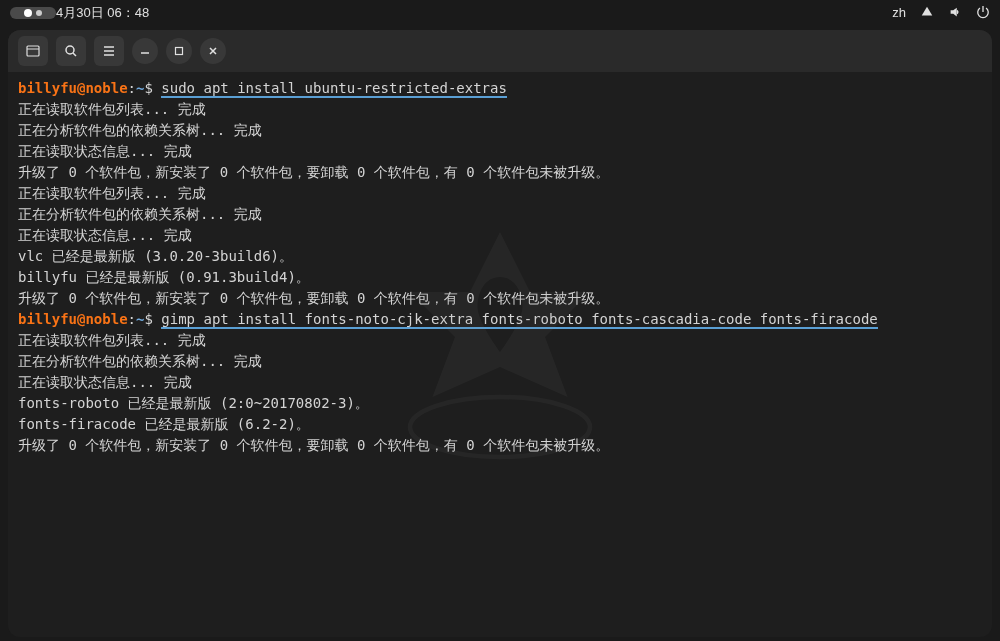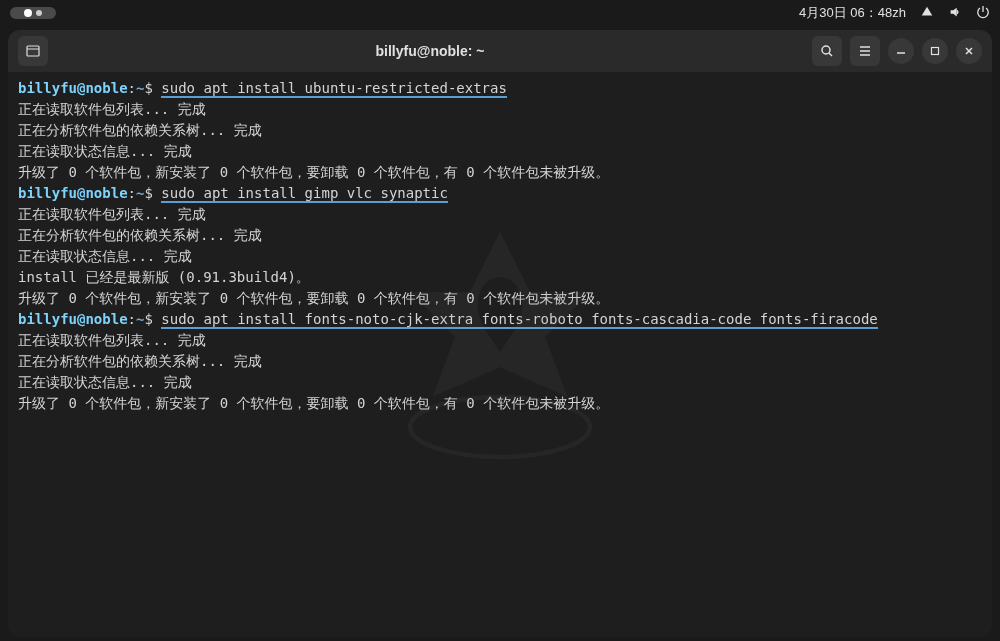--- a/index.html
+++ b/index.html
@@ -45,21 +45,21 @@
     
     .dot {
       width: 6px;
       height: 6px;
       border-radius: 50%;
       background: #ccc;
     }
     
     .top-panel-center {
       flex: 1;
-      text-align: right;
+      text-align: left;
     }
     
     .top-panel-right {
       display: flex;
       align-items: flex-start;
       gap: 14px;
     }
     
     .top-panel-right svg {
       width: 14px;
@@ -149,21 +149,21 @@
       color: #d4d4d4;
       overflow: hidden;
       position: relative;
     }
     
     .terminal-line {
       white-space: pre;
     }
     
     .prompt-user {
-      color: #7dd3fc;
+      color: #f97316;
       font-weight: bold;
     }
     
     .prompt-colon {
       color: #d4d4d4;
     }
     
     .prompt-path {
       color: #6fa8dc;
       font-weight: bold;
@@ -228,21 +228,20 @@
 <div class="terminal-window">
   <div class="window-titlebar">
     <div class="titlebar-left">
       <div class="titlebar-btn">
         <svg viewBox="0 0 16 16">
             <rect x="2" y="3" width="12" height="10" rx="1" fill="none" stroke="#e0e0e0" stroke-width="1.2"></rect>
             <path d="M2 6h12" stroke="#e0e0e0" stroke-width="1.2"></path>
           </svg>
       </div>
     </div>
-    <div class="titlebar-title">billyfu@noble: ~</div>
     <div class="titlebar-right">
       <div class="titlebar-btn">
         <svg viewBox="0 0 16 16">
             <circle cx="7" cy="7" r="4" fill="none" stroke="#e0e0e0" stroke-width="1.5"></circle>
             <path d="M10 10l3 3" stroke="#e0e0e0" stroke-width="1.5"></path>
           </svg>
       </div>
       <div class="titlebar-btn">
         <svg viewBox="0 0 16 16">
             <path d="M3 4h10M3 8h10M3 12h10" stroke="#e0e0e0" stroke-width="1.5"></path>
@@ -272,25 +271,27 @@
         <path d="M100 20 L120 60 L160 60 L130 90 L145 130 L100 110 L55 130 L70 90 L40 60 L80 60 Z M100 50 C90 50 85 60 85 70 C85 80 100 100 100 100 C100 100 115 80 115 70 C115 60 110 50 100 50 Z"></path>
         <ellipse cx="100" cy="150" rx="60" ry="20" fill="none" stroke="#888" stroke-width="3"></ellipse>
       </svg>
     </div>
 
     <div class="terminal-line"><span class="prompt-user">billyfu@noble</span><span class="prompt-colon">:</span><span class="prompt-path">~</span><span class="prompt-dollar">$ </span><span class="cmd-highlighted">sudo apt install ubuntu-restricted-extras</span></div>
     <div class="terminal-line">正在读取软件包列表... 完成</div>
     <div class="terminal-line">正在分析软件包的依赖关系树... 完成</div>
     <div class="terminal-line">正在读取状态信息... 完成</div>
     <div class="terminal-line">升级了 0 个软件包，新安装了 0 个软件包，要卸载 0 个软件包，有 0 个软件包未被升级。</div>
-    <div class="terminal-line"><span class="prompt-user">billyfu@noble</span><span class="prompt-colon">:</span><span class="prompt-path">~</span><span class="prompt-dollar">$ </span><span class="cmd-highlighted">sudo apt install gimp vlc synaptic</span></div>
     <div class="terminal-line">正在读取软件包列表... 完成</div>
     <div class="terminal-line">正在分析软件包的依赖关系树... 完成</div>
     <div class="terminal-line">正在读取状态信息... 完成</div>
-    <div class="terminal-line">install 已经是最新版 (0.91.3build4)。</div>
+    <div class="terminal-line">vlc 已经是最新版 (3.0.20-3build6)。</div>
+    <div class="terminal-line">billyfu 已经是最新版 (0.91.3build4)。</div>
     <div class="terminal-line">升级了 0 个软件包，新安装了 0 个软件包，要卸载 0 个软件包，有 0 个软件包未被升级。</div>
-    <div class="terminal-line"><span class="prompt-user">billyfu@noble</span><span class="prompt-colon">:</span><span class="prompt-path">~</span><span class="prompt-dollar">$ </span><span class="cmd-highlighted">sudo apt install fonts-noto-cjk-extra fonts-roboto fonts-cascadia-code fonts-firacode</span></div>
+    <div class="terminal-line"><span class="prompt-user">billyfu@noble</span><span class="prompt-colon">:</span><span class="prompt-path">~</span><span class="prompt-dollar">$ </span><span class="cmd-highlighted">gimp apt install fonts-noto-cjk-extra fonts-roboto fonts-cascadia-code fonts-firacode</span></div>
     <div class="terminal-line">正在读取软件包列表... 完成</div>
     <div class="terminal-line">正在分析软件包的依赖关系树... 完成</div>
     <div class="terminal-line">正在读取状态信息... 完成</div>
+    <div class="terminal-line">fonts-roboto 已经是最新版 (2:0~20170802-3)。</div>
+    <div class="terminal-line">fonts-firacode 已经是最新版 (6.2-2)。</div>
     <div class="terminal-line">升级了 0 个软件包，新安装了 0 个软件包，要卸载 0 个软件包，有 0 个软件包未被升级。</div>
   </div>
 </div>
 
 </body></html>

